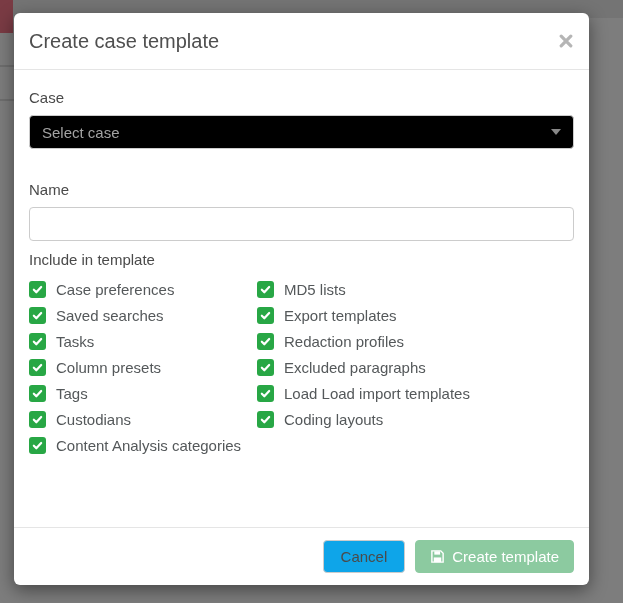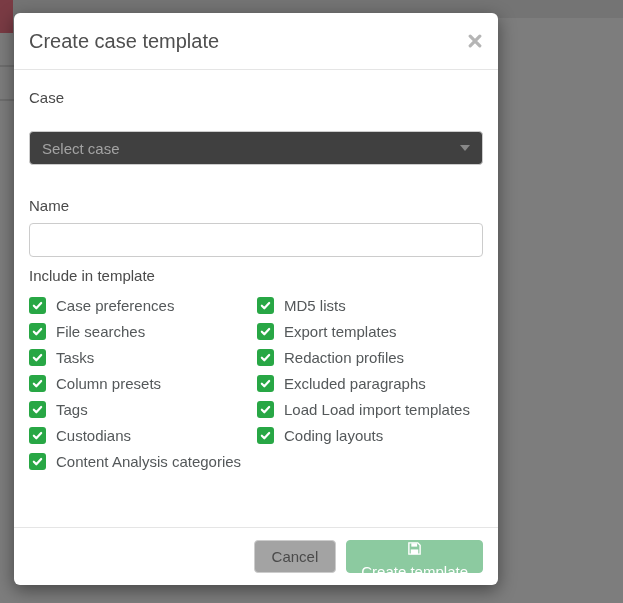--- a/index.html
+++ b/index.html
@@ -18,41 +18,41 @@
   }
   
   .bg-topstrip{position:absolute;top:0;left:0;width:623px;height:18px;background:#747474;}
   .bg-maroon{position:absolute;top:0;left:0;width:13px;height:33px;background:var(--accent-maroon);}
   .bg-row-line{position:absolute;left:0;width:14px;height:2px;background:#6e6e6e;}
   .bg-row-line.l1{top:65px;}
   .bg-row-line.l2{top:99px;}
 
   
   .modal{
-    position:absolute;left:14px;top:13px;width:484px;height:572px;
+    position:absolute;left:14px;top:13px;width:575px;height:572px;
     background:#fff;border-radius:6px;
     box-shadow:0 5px 18px rgba(0,0,0,.45);
     display:flex;flex-direction:column;
   }
   .modal-header{
     padding:15px 15px 14px 15px;border-bottom:1px solid #e5e5e5;
     position:relative;flex:0 0 auto;
   }
   .modal-title{font-size:20px;line-height:27px;color:#4f4f4f;}
   .close-btn{
     position:absolute;right:16px;top:21px;width:14px;height:14px;
     background:none;border:none;padding:0;cursor:pointer;line-height:0;
   }
   .modal-body{padding:15px;flex:1 1 auto;}
   .field-label{font-size:15px;color:#4a4a4a;line-height:19px;}
-  .lbl-case{margin:3px 0 24px 0;}
+  .lbl-case{margin:3px 0 8px 0;}
   .lbl-name{margin:31px 0 8px 0;}
   .lbl-include{margin:9px 0 0 0;}
   .select-box{
-    height:34px;border:1px solid #ccc;border-radius:4px;background:#404040;
+    height:34px;border:1px solid #ccc;border-radius:4px;background:#000000;
     display:flex;align-items:center;justify-content:space-between;
     padding:0 12px;cursor:pointer;
   }
   .select-placeholder{font-size:15px;color:#a3a3a3;}
   .caret{
     width:0;height:0;border-left:5px solid transparent;
     border-right:5px solid transparent;border-top:6px solid #888;
   }
   .text-input{
     width:100%;height:34px;border:1px solid #ccc;border-radius:4px;
@@ -70,24 +70,24 @@
   .cb-label{margin-left:10px;font-size:15px;color:#54585a;white-space:nowrap;}
   .modal-footer{
     flex:0 0 auto;border-top:1px solid #e5e5e5;
     padding:12px 15px;display:flex;justify-content:flex-end;gap:10px;align-items:center;
   }
   .btn{
     height:33px;border-radius:4px;font-size:15px;cursor:pointer;
     font-family:"Liberation Sans", sans-serif;
     display:inline-flex;align-items:center;
   }
-  .btn-cancel{background:#a3a3a3;border:1px solid #ccc;color:#4a4a4a;padding:0 17px;}
+  .btn-cancel{background:#0ea5e9;border:1px solid #ccc;color:#4a4a4a;padding:0 17px;}
   .btn-create{
     background:var(--create-button-bg);border:1px solid var(--create-button-bg);
-    color:var(--create-button-text);padding:0 14px;gap:7px;flex-direction:column;
+    color:var(--create-button-text);padding:0 14px;gap:7px;
   }
   .icon{display:inline-flex;line-height:0;}
 </style>
 </head>
 <body>
 
 <div class="bg-topstrip"></div>
 <div class="bg-maroon"></div>
 <div class="bg-row-line l1"></div>
 <div class="bg-row-line l2"></div>
@@ -127,21 +127,21 @@
               </svg>
             </span>
             <span class="cb-label">Case preferences</span>
           </label>
           <label class="cb-row">
             <span class="cb-box checked">
               <svg width="11" height="11" viewBox="0 0 12 12">
                 <path d="M2 6.3 L4.7 9 L10 3.3" fill="none" stroke="#fff" stroke-width="2.4" stroke-linecap="round" stroke-linejoin="round"></path>
               </svg>
             </span>
-            <span class="cb-label">File searches</span>
+            <span class="cb-label">Saved searches</span>
           </label>
           <label class="cb-row">
             <span class="cb-box checked">
               <svg width="11" height="11" viewBox="0 0 12 12">
                 <path d="M2 6.3 L4.7 9 L10 3.3" fill="none" stroke="#fff" stroke-width="2.4" stroke-linecap="round" stroke-linejoin="round"></path>
               </svg>
             </span>
             <span class="cb-label">Tasks</span>
           </label>
           <label class="cb-row">

